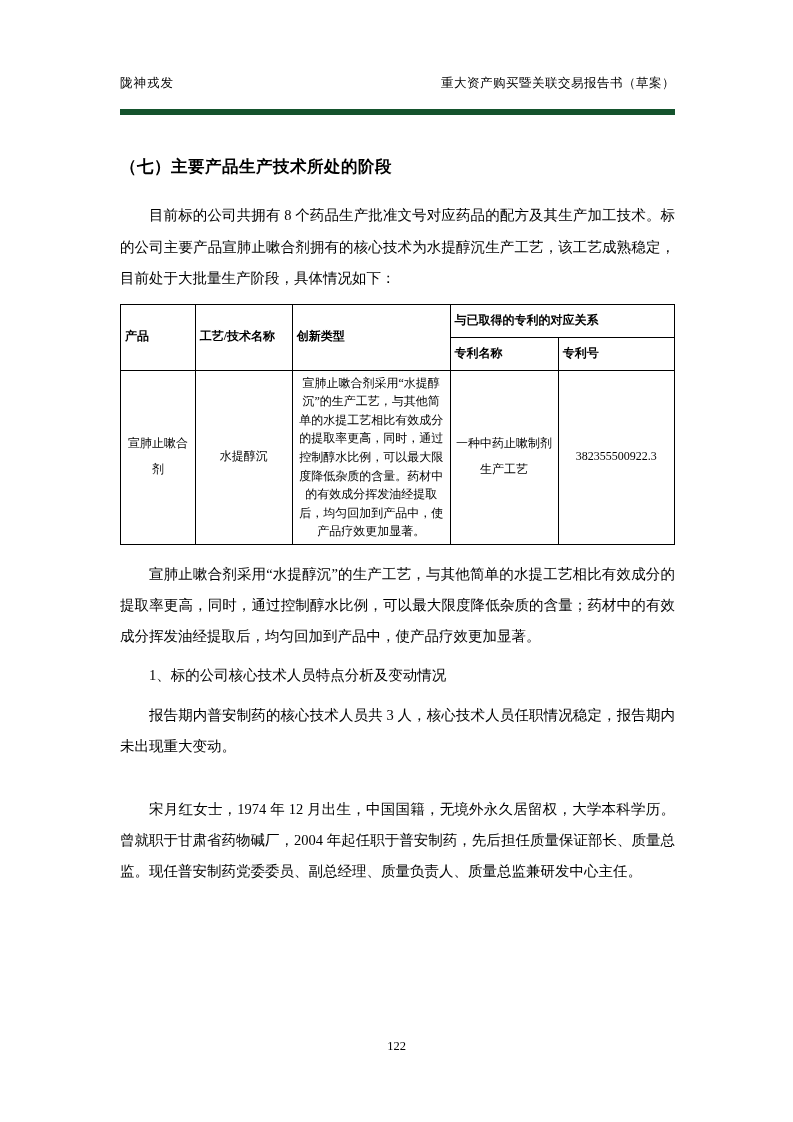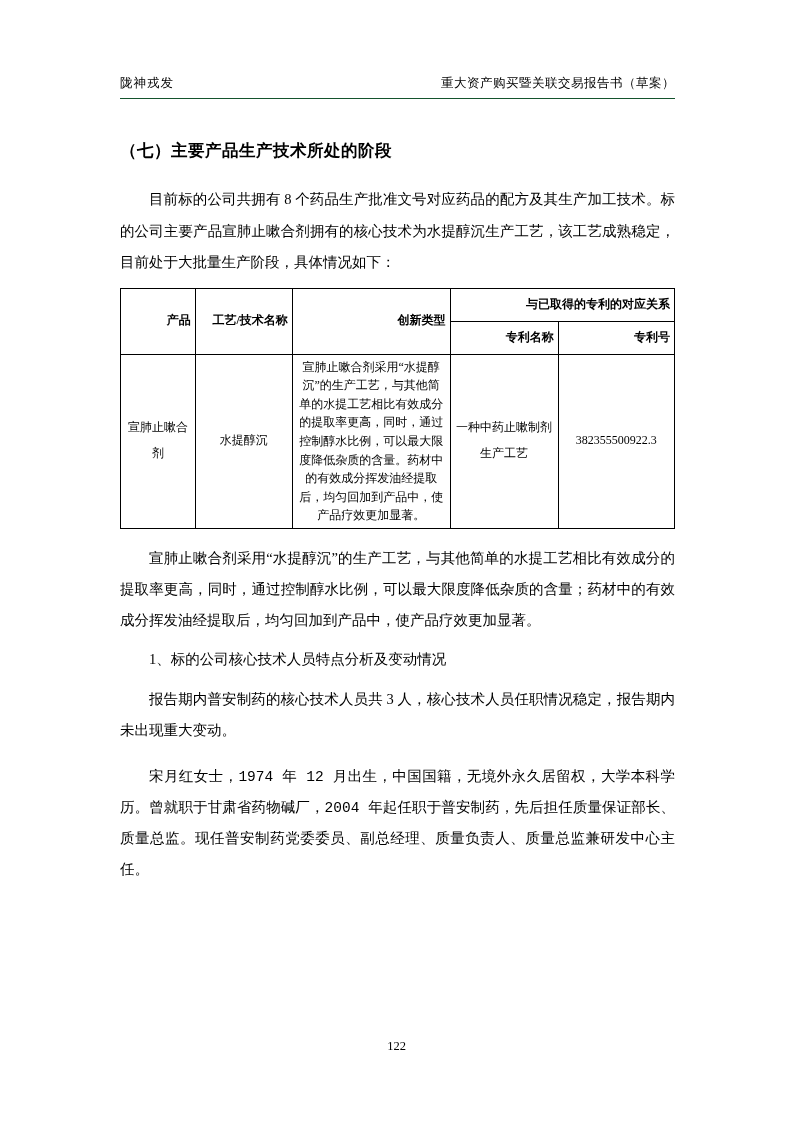--- a/index.html
+++ b/index.html
@@ -15,22 +15,22 @@
     overflow: hidden;
   }
   .content {
     padding: 50px 118px 0 120px;
   }
   .doc-header {
     display: flex;
     justify-content: space-between;
     align-items: flex-end;
     font-size: 12.5px;
-    padding-bottom: 6px;
-    border-bottom: 1px solid #14532d;
+    padding-bottom: 17px;
+    border-bottom: 6px solid #14532d;
   }
   .doc-header .hdr-left { letter-spacing: 1px; }
   .doc-header .hdr-right { letter-spacing: 0.5px; margin-top: 25px; }
   .body-text {
     font-size: 14.5px;
     line-height: 2.15;
     text-align: justify;
   }
   p.para { margin-top: 8px; }
   p.indent { text-indent: 2em; }
@@ -51,21 +51,21 @@
   }
   table.product-table th,
   table.product-table td {
     border: 1px solid #000;
     vertical-align: middle;
     padding: 3px 4px;
   }
   table.product-table th {
     font-size: 12px;
     font-weight: bold;
-    text-align: right;
+    text-align: left;
     height: 24px;
   }
   table.product-table td {
     font-size: 12px;
     text-align: center;
   }
   td.innovation-cell {
     font-size: 11px;
     text-align: left;
     line-height: 1.55;
@@ -130,19 +130,19 @@
           <td>382355500922.3</td>
         </tr>
       </tbody>
         </table>
 
       <p class="para indent" style="margin-top:14px;">宣肺止嗽合剂采用“水提醇沉”的生产工艺，与其他简单的水提工艺相比有效成分的提取率更高，同时，通过控制醇水比例，可以最大限度降低杂质的含量；药材中的有效成分挥发油经提取后，均匀回加到产品中，使产品疗效更加显著。</p>
 
 
       <p class="para indent">1、标的公司核心技术人员特点分析及变动情况</p>
       <p class="para indent">报告期内普安制药的核心技术人员共 3 人，核心技术人员任职情况稳定，报告期内未出现重大变动。</p>
-      <p class="para indent" style="margin-top:16px;font-family:Liberation Mono, monospace;">宋月红女士，1974 年 12 月出生，中国国籍，无境外永久居留权，大学本科学历。曾就职于甘肃省药物碱厂，2004 年起任职于普安制药，先后担任质量保证部长、质量总监。现任普安制药党委委员、副总经理、质量负责人、质量总监兼研发中心主任。</p>
+      <p class="para indent" style="margin-top:32px;">宋月红女士，1974 年 12 月出生，中国国籍，无境外永久居留权，大学本科学历。曾就职于甘肃省药物碱厂，2004 年起任职于普安制药，先后担任质量保证部长、质量总监。现任普安制药党委委员、副总经理、质量负责人、质量总监兼研发中心主任。</p>
 
     </div>
   </div>
 
   <div class="page-footer">122</div>
 </div>
 
 </body></html>

